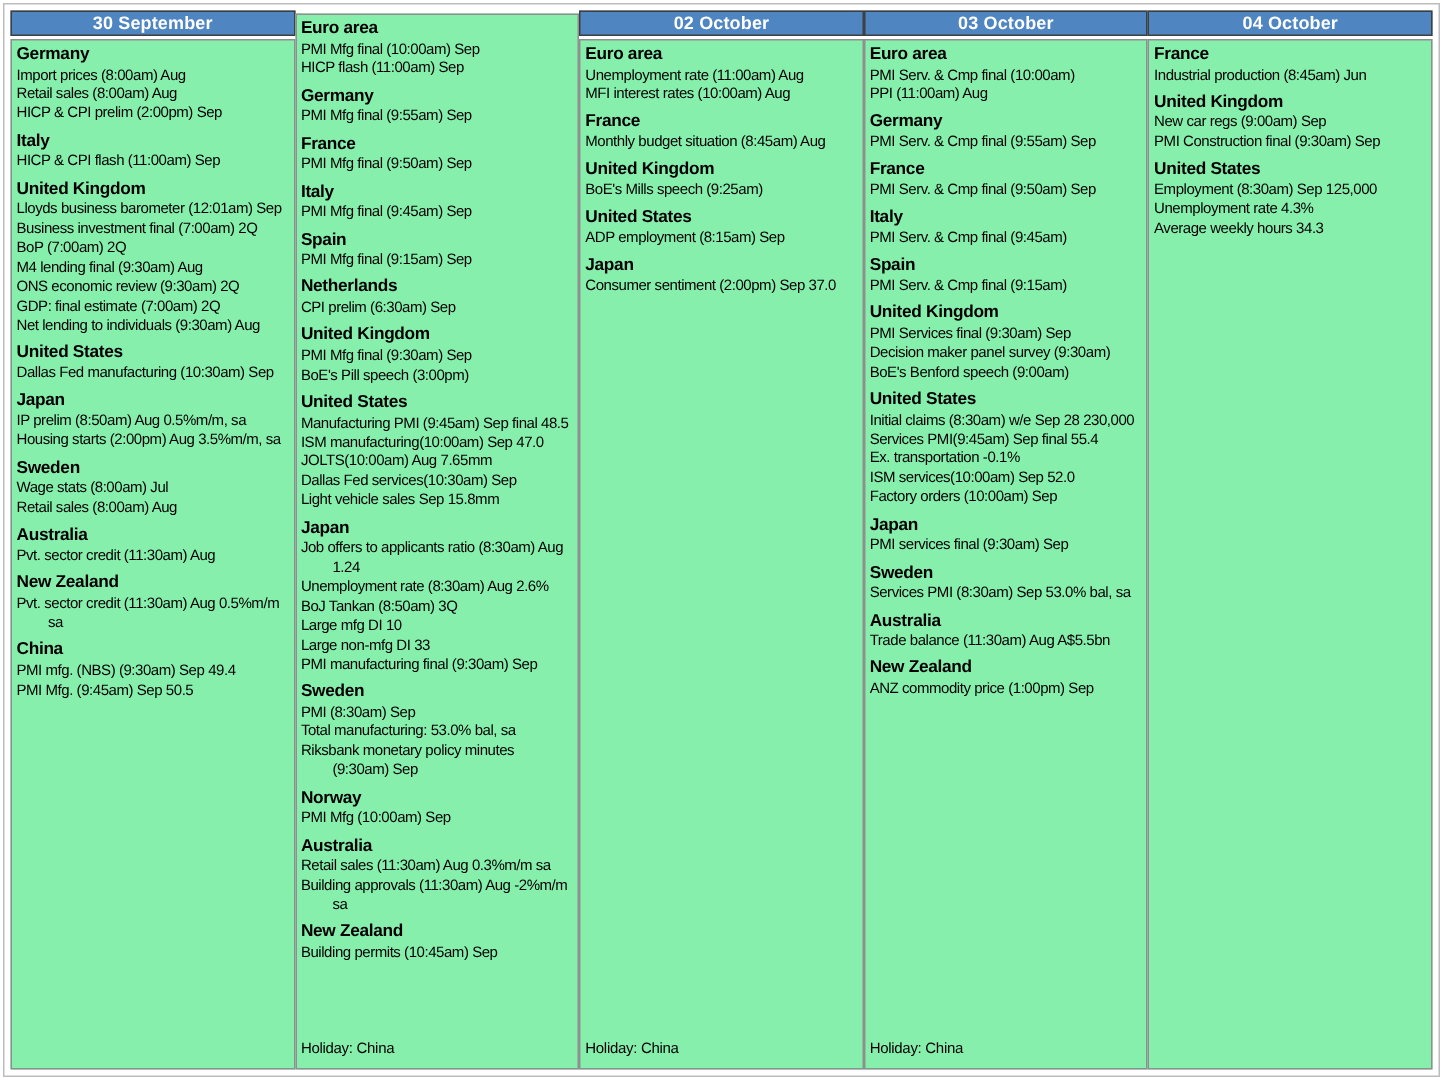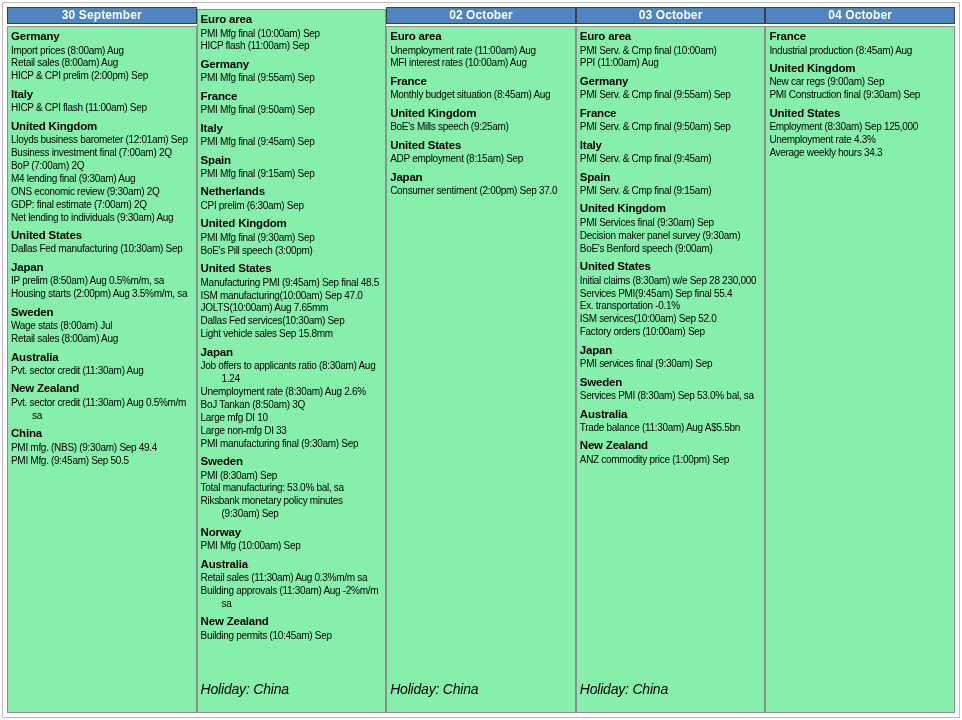--- a/index.html
+++ b/index.html
@@ -22,22 +22,22 @@
     font-size:11.5px;font-weight:bold;line-height:13px;
     margin:4.5px 0 1.5px 0;letter-spacing:-.2px;
   }
   .country:first-child{margin-top:1px;}
   .event{
     font-size:10px;line-height:12.9px;letter-spacing:-.3px;
     padding-left:21px;text-indent:-21px;
   }
   .val{}
   .holiday{
-    margin-top:auto;margin-bottom:10px;min-height:13px;
-    font-size:14px;font-style:italic;letter-spacing:-.2px;
+    margin-top:auto;margin-bottom:0;min-height:13px;
+    font-size:10px;letter-spacing:-.2px;
   }
 </style>
 </head>
 <body>
 
 <div class="frame"></div>
 
 <div class="board">
     <div class="col">
     <div class="hdr">30 September</div>
@@ -168,21 +168,21 @@
         <div class="event"><span>Trade balance (11:30am) Aug </span><span class="val">A$5.5bn</span></div>
         <div class="country">New Zealand</div>
         <div class="event"><span>ANZ commodity price (1:00pm) Sep</span></div>
         <div class="holiday">Holiday: China</div>
     </div>
   </div>
     <div class="col">
     <div class="hdr">04 October</div>
     <div class="cell">
       <div class="country">France</div>
-        <div class="event"><span>Industrial production (8:45am) Aug</span></div>
+        <div class="event"><span>Industrial production (8:45am) Jun</span></div>
         <div class="country">United Kingdom</div>
         <div class="event"><span>New car regs (9:00am) Sep</span></div>
         <div class="event"><span>PMI Construction final (9:30am) Sep</span></div>
         <div class="country">United States</div>
         <div class="event"><span>Employment (8:30am) Sep </span><span class="val">125,000</span></div>
         <div class="event"><span>Unemployment rate </span><span class="val">4.3%</span></div>
         <div class="event"><span>Average weekly hours </span><span class="val">34.3</span></div>
         <div class="holiday"></div>
     </div>
   </div>

